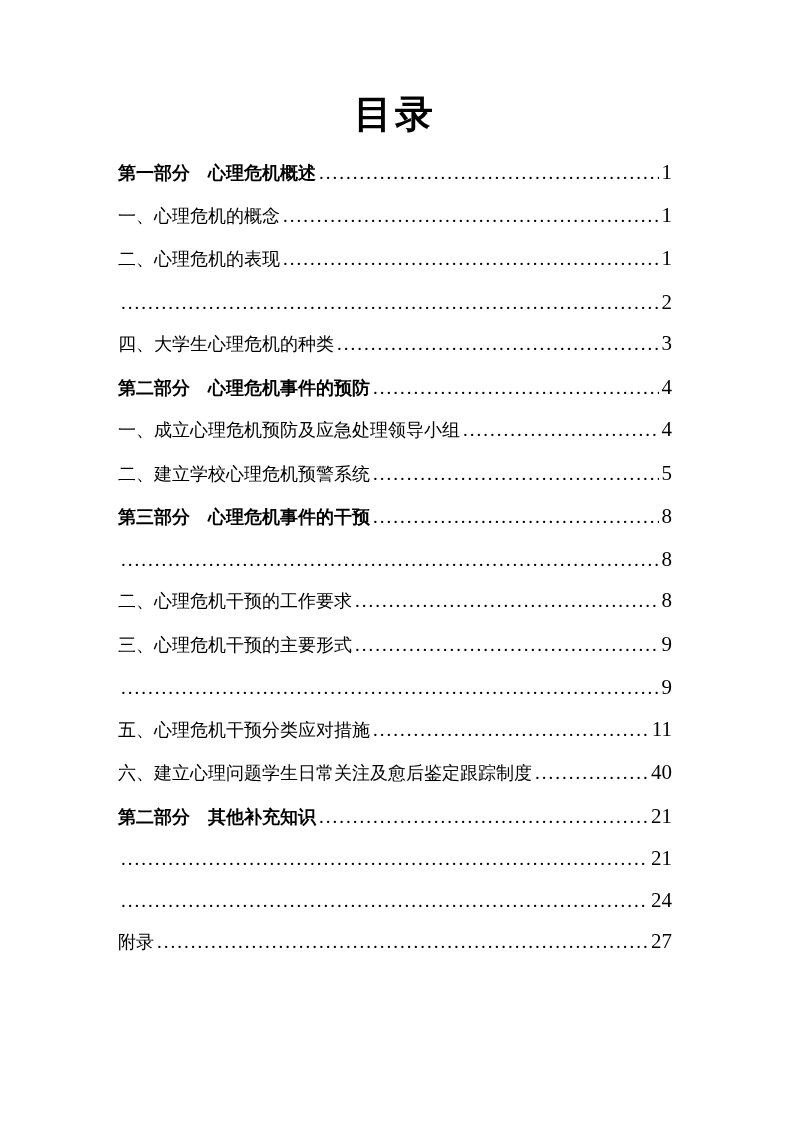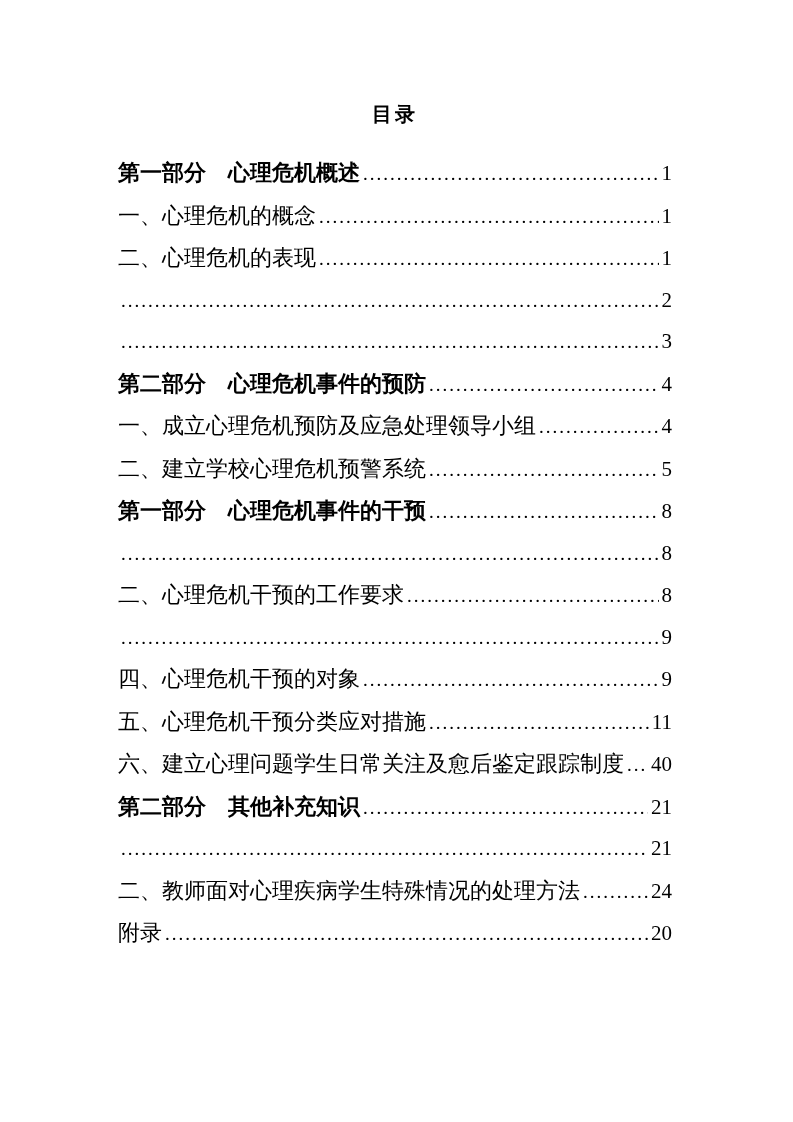--- a/index.html
+++ b/index.html
@@ -13,43 +13,43 @@
     height: 1122px;
     background: #ffffff;
     overflow: hidden;
     color: #000000;
     box-sizing: border-box;
     padding: 96px 121px 0 118px;
     font-family: "Liberation Serif", "DejaVu Serif", serif;
   }
   .doc-title {
     text-align: center;
-    font-size: 20px;
+    font-size: 38px;
     line-height: 36px;
     font-weight: 700;
     letter-spacing: 3px;
     margin: 0 0 20px 0;
     font-family: "Liberation Serif", "DejaVu Serif", serif;
   }
   .toc {
     width: 100%;
   }
   .toc-row {
     display: flex;
     align-items: baseline;
     line-height: 41.5px;
     white-space: nowrap;
     cursor: pointer;
   }
   .toc-row .toc-text {
     flex: 0 0 auto;
-    font-size: 22px;
+    font-size: 18px;
   }
   .toc-row.item .toc-text {
-    font-family: Liberation Serif, serif;
+    font-family: Liberation Mono, monospace;
     font-weight: 400;
   }
   .toc-row.section .toc-text {
     font-family: "Liberation Sans", "DejaVu Sans", sans-serif;
     font-weight: 700;
   }
   .leader {
     flex: 1 1 auto;
     overflow: hidden;
     font-size: 19px;
@@ -92,20 +92,21 @@
       <span class="leader">........................................................................................................................................................................................................</span>
       <span class="toc-page">1</span>
     </div>
 
     <div class="toc-row item">
       <span class="leader">........................................................................................................................................................................................................</span>
       <span class="toc-page">2</span>
     </div>
 
     <div class="toc-row item">
+      <span class="toc-text">四、大学生心理危机的种类</span>
       <span class="leader">........................................................................................................................................................................................................</span>
       <span class="toc-page">3</span>
     </div>
 
     <div class="toc-row section">
       <span class="toc-text">第二部分　心理危机事件的预防</span>
       <span class="leader">........................................................................................................................................................................................................</span>
       <span class="toc-page">4</span>
     </div>
 
@@ -115,43 +116,43 @@
       <span class="toc-page">4</span>
     </div>
 
     <div class="toc-row item">
       <span class="toc-text">二、建立学校心理危机预警系统</span>
       <span class="leader">........................................................................................................................................................................................................</span>
       <span class="toc-page">5</span>
     </div>
 
     <div class="toc-row section">
-      <span class="toc-text">第一部分　心理危机事件的干预</span>
+      <span class="toc-text">第三部分　心理危机事件的干预</span>
       <span class="leader">........................................................................................................................................................................................................</span>
       <span class="toc-page">8</span>
     </div>
 
     <div class="toc-row item">
       <span class="leader">........................................................................................................................................................................................................</span>
       <span class="toc-page">8</span>
     </div>
 
     <div class="toc-row item">
       <span class="toc-text">二、心理危机干预的工作要求</span>
       <span class="leader">........................................................................................................................................................................................................</span>
       <span class="toc-page">8</span>
     </div>
 
     <div class="toc-row item">
+      <span class="toc-text">三、心理危机干预的主要形式</span>
       <span class="leader">........................................................................................................................................................................................................</span>
       <span class="toc-page">9</span>
     </div>
 
     <div class="toc-row item">
-      <span class="toc-text">四、心理危机干预的对象</span>
       <span class="leader">........................................................................................................................................................................................................</span>
       <span class="toc-page">9</span>
     </div>
 
     <div class="toc-row item">
       <span class="toc-text">五、心理危机干预分类应对措施</span>
       <span class="leader">........................................................................................................................................................................................................</span>
       <span class="toc-page">11</span>
     </div>
 
@@ -166,25 +167,24 @@
       <span class="leader">........................................................................................................................................................................................................</span>
       <span class="toc-page">21</span>
     </div>
 
     <div class="toc-row item">
       <span class="leader">........................................................................................................................................................................................................</span>
       <span class="toc-page">21</span>
     </div>
 
     <div class="toc-row item">
-      <span class="toc-text">二、教师面对心理疾病学生特殊情况的处理方法</span>
       <span class="leader">........................................................................................................................................................................................................</span>
       <span class="toc-page">24</span>
     </div>
 
     <div class="toc-row item">
       <span class="toc-text">附录</span>
       <span class="leader">........................................................................................................................................................................................................</span>
-      <span class="toc-page">20</span>
+      <span class="toc-page">27</span>
     </div>
 
   </div>
 </div>
 
 </body></html>

